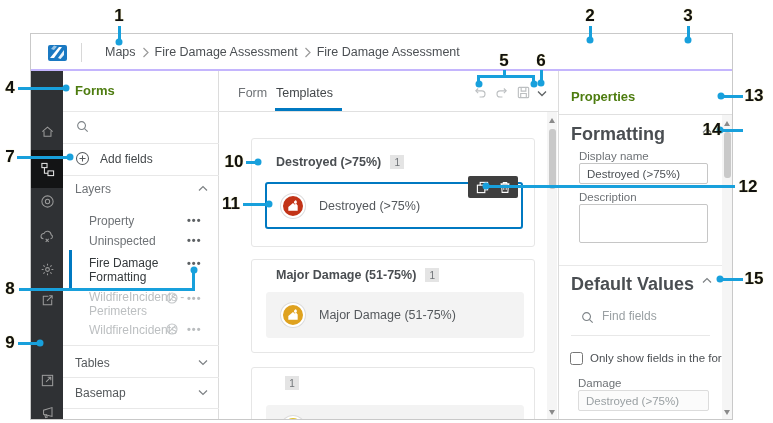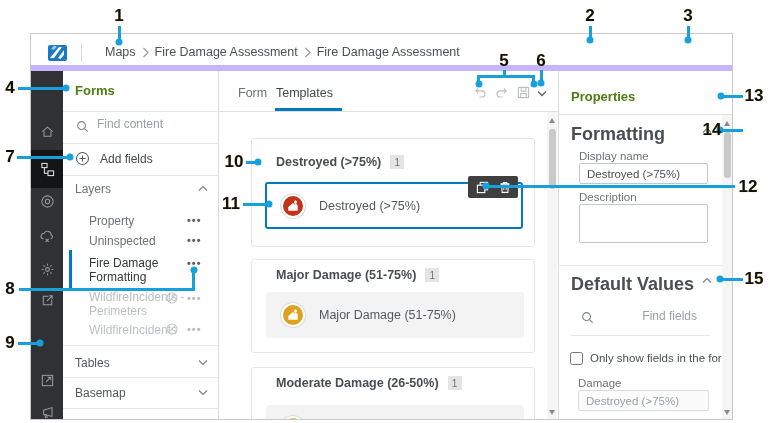--- a/index.html
+++ b/index.html
@@ -7,21 +7,21 @@
   body { font-family:"Liberation Sans", sans-serif; color:#4c4c4c; }
   #root { position:relative; width:773px; height:423px; background:#fff; overflow:hidden; }
   .abs { position:absolute; }
 
   
   .window { position:absolute; left:30px; top:33px; width:703px; height:387px;
             border:1px solid #c9c9c9; background:#fff; overflow:hidden; }
 
   
   .header { position:absolute; left:0; top:0; width:703px; height:37px; background:#fff;
-            border-bottom:6px solid #c4b5fd; }
+            border-bottom:2px solid #c4b5fd; }
   .logo { position:absolute; left:16px; top:8px; width:21px; height:21px; }
   .vdiv { position:absolute; width:1px; background:#d8d8d8; }
   .crumbs { position:absolute; left:68px; top:0; height:36px; display:flex; align-items:center;
             font-size:12.5px; color:#4c5054; }
   .crumb { margin:0 6px; white-space:nowrap; }
   .crumb-sep { color:#9a9a9a; display:flex; align-items:center; }
   .hdr-right { position:absolute; right:14px; top:0; height:36px; display:flex; align-items:center; }
   .resources { font-size:12.5px; color:#55595c; margin-right:14px; }
   .avatar { width:19px; height:19px; border-radius:50%; border:1px solid #767676; color:#4c4c4c;
             font-size:10px; display:flex; align-items:center; justify-content:center; margin:0 7px 0 14px; }
@@ -180,21 +180,20 @@
     </div>
 
     <div class="forms">
       <div class="abs panel-title" style="left:12px; top:12px;">Forms</div>
       <div class="hdiv" style="top:40px; width:156px;"></div>
 
       <svg class="abs" style="left:13px; top:49px;" width="13" height="13" viewBox="0 0 14 14">
         <circle cx="6" cy="6" r="4.2" fill="none" stroke="#7e8488" stroke-width="1.2"></circle>
         <path d="M9.2 9.2 12.6 12.6" stroke="#7e8488" stroke-width="1.2"></path>
       </svg>
-      <input class="abs ghost-input" style="left: 34px; top: 46px;" placeholder="Find content">
       <div class="hdiv" style="top:72px; width:156px;"></div>
 
       <div class="abs" style="left:12px; top:80px; display:flex; align-items:center;">
         <svg width="15" height="15" viewBox="0 0 16 16">
           <circle cx="8" cy="8" r="6.4" fill="none" stroke="#55595c" stroke-width="1.1"></circle>
           <path d="M8 4.8v6.4M4.8 8h6.4" stroke="#55595c" stroke-width="1.1"></path>
         </svg>
         <span style="margin-left:10px; color:#44484b;">Add fields</span>
       </div>
       <div class="hdiv" style="top:104px; width:156px;"></div>
@@ -303,21 +302,20 @@
               <path fill="#fff" d="M4.8 11.2 10 6.8l2.2 1.8 1-1.6 2 2.4v5.8H4.8z"></path>
               <path fill="#fff" d="M13.1 3.6c1 .9 1.5 1.9 1.1 2.9-.3.8-1.1 1.2-1.9 1-.9-.2-1.4-1-1.2-1.9.2-.9 1-1.5 2-2z"></path>
             </svg>
           </div>
           <span class="tpl-label">Major Damage (51-75%)</span>
         </div>
       </div>
 
       <div class="group-card" style="left:32px; top:296px; width:284px; height:100px;">
         <div class="group-label" style="position:absolute; left:24px; top:8px;">
-          <span>Moderate Damage (26-50%)</span>
           <span class="badge">1</span>
         </div>
         <div class="tpl-card plain" style="left:14px; top:37px; width:258px; height:46px;">
           <div class="tpl-icon" style="background-color: rgb(226, 196, 45);">
             <svg width="18" height="18" viewBox="0 0 20 20">
               <path fill="#fff" d="M4.8 11.2 10 6.8l2.2 1.8 1-1.6 2 2.4v5.8H4.8z"></path>
             </svg>
           </div>
 
         </div>
@@ -348,21 +346,21 @@
 
       <div class="abs sect-title" style="left:12px; top:203px;">Default Values</div>
       <svg class="abs" style="left:143px; top:206px;" width="10" height="7" viewBox="0 0 10 7">
         <path d="M1 5.5 5 1.5 9 5.5" fill="none" stroke="#7d8184" stroke-width="1.2"></path>
       </svg>
 
       <svg class="abs" style="left:22px; top:240px;" width="13" height="13" viewBox="0 0 14 14">
         <circle cx="6" cy="6" r="4.2" fill="none" stroke="#7e8488" stroke-width="1.2"></circle>
         <path d="M9.2 9.2 12.6 12.6" stroke="#7e8488" stroke-width="1.2"></path>
       </svg>
-      <input class="abs ghost-input" style="left: 43px; top: 238px; width: 95px; text-align: right;" placeholder="Find fields">
+      <input class="abs ghost-input" style="left: 43px; top: 238px; width: 95px;" placeholder="Find fields">
       <div class="hdiv" style="left:12px; top:264px; width:139px;"></div>
 
       <input type="checkbox" class="cbx" style="left: 11px; top: 281px;">
       <div class="abs" style="left:31px; top:281px; font-size:11.5px; color:#4c5054;">Only show fields in the form</div>
 
       <div class="abs fld-label" style="left:19px; top:306px;">Damage</div>
       <input class="txt-input" style="left: 19px; top: 319px; width: 131px; height: 21px;" disabled="" value="Destroyed (&gt;75%)">
 
       <div class="sb-track" style="left:163px; top:44px; height:306px;">
         <div class="tri-up" style="left:1.5px; top:6px;"></div>

